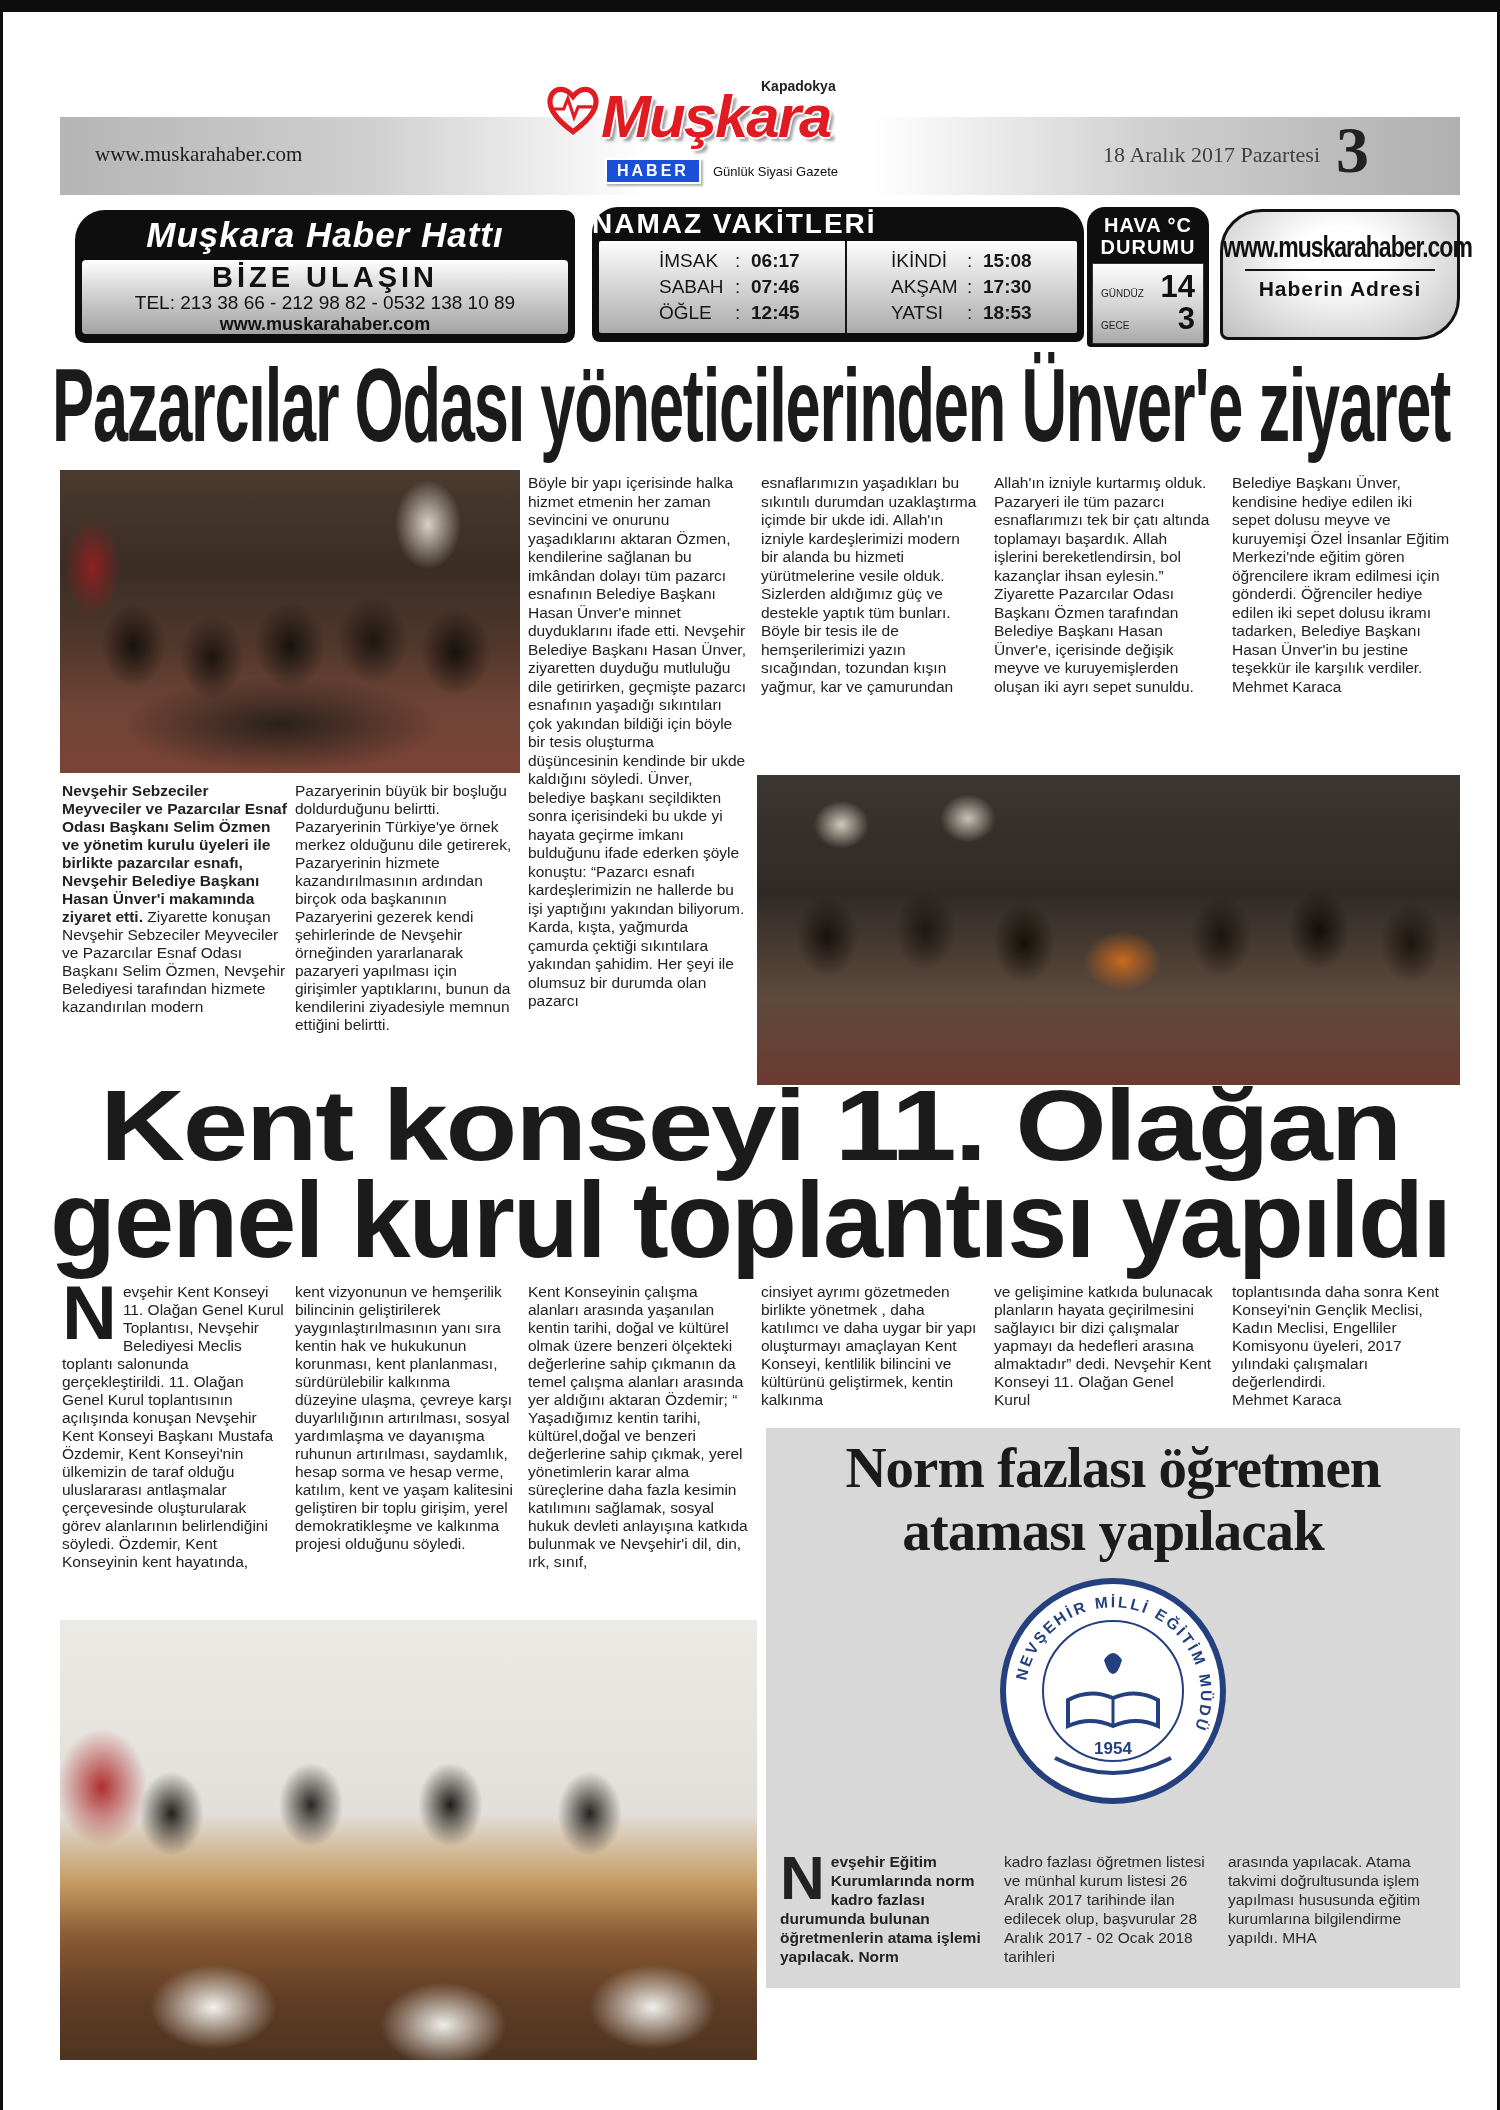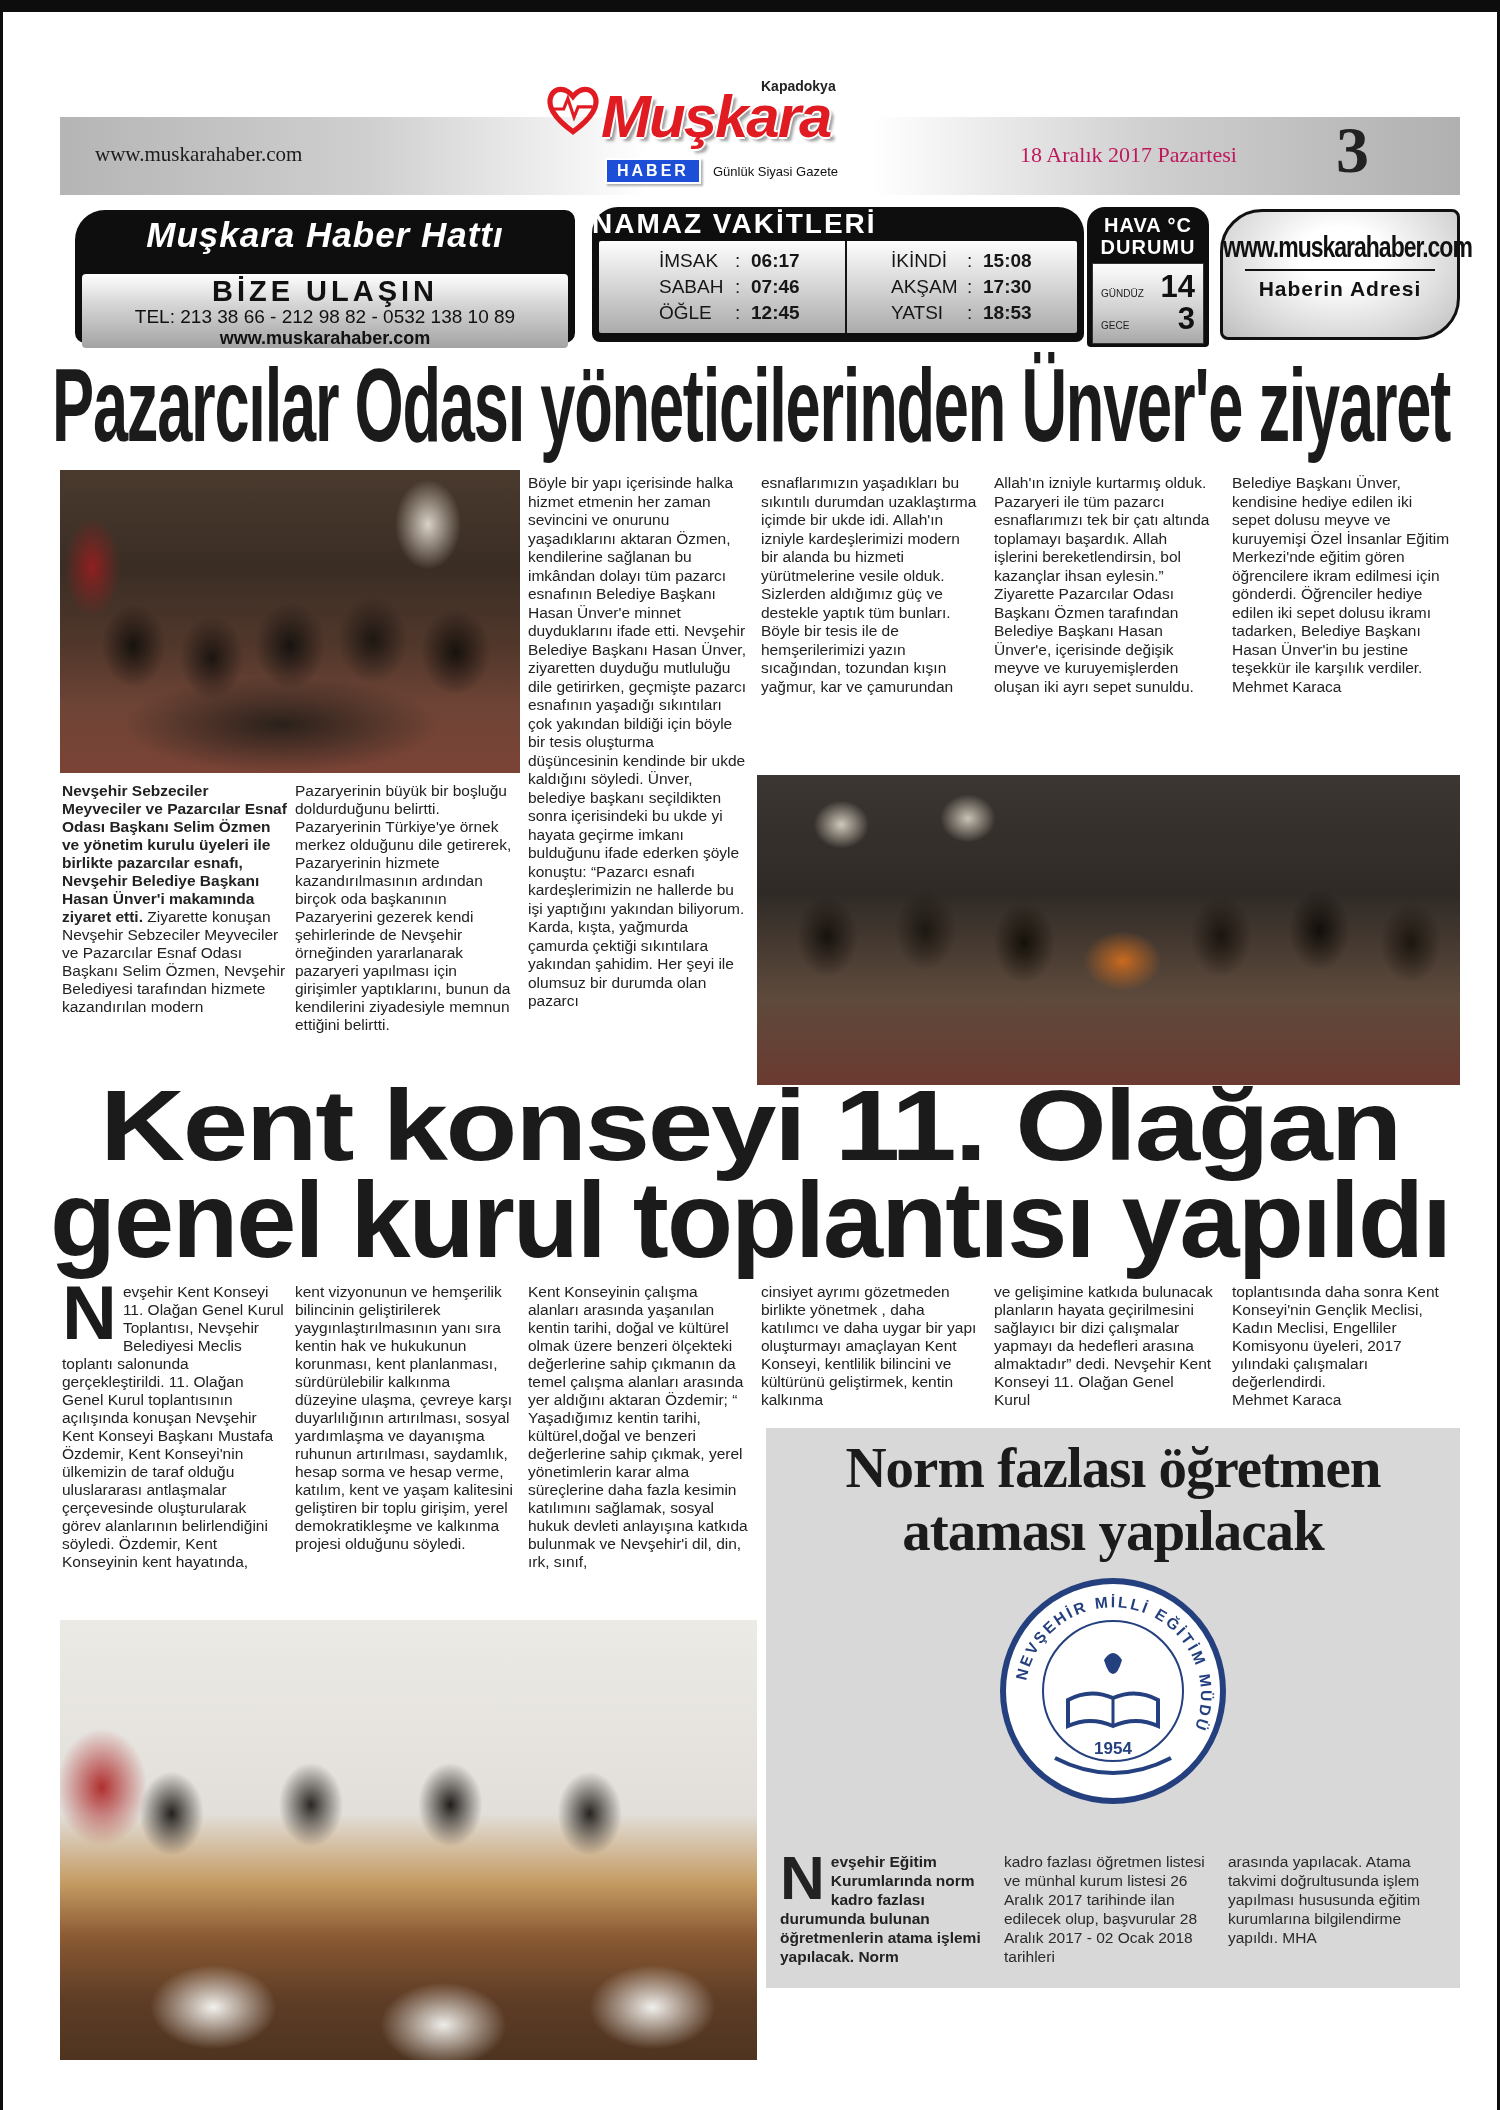--- a/index.html
+++ b/index.html
@@ -9,39 +9,39 @@
 
   
   .topbar{left:0;top:0;width:1500px;height:12px;background:#0d0d0d;}
   .sideL{left:0;top:0;width:3px;height:2110px;background:#0d0d0d;}
   .sideR{left:1497px;top:0;width:3px;height:2110px;background:#0d0d0d;}
 
   
   .hbar{left:60px;top:117px;width:1400px;height:78px;
         background:linear-gradient(90deg,#b5b5b5 0%,#cfcfcf 22%,#ffffff 42%,#ffffff 58%,#cfcfcf 78%,#b0b0b0 100%);}
   .hurl{left:95px;top:142px;font-family:"Liberation Serif",serif;font-size:21px;color:#1c1c1c;}
-  .hdate{left:1020px;top:142px;width:300px;text-align:left;font-family:"Liberation Serif",serif;font-size:22px;color:#be185d;}
+  .hdate{left:1020px;top:142px;width:300px;text-align:right;font-family:"Liberation Serif",serif;font-size:22px;color:#404040;}
   .hpage{left:1336px;top:112px;font-family:"Liberation Serif",serif;font-size:66px;font-weight:bold;color:#222;}
 
   
   .mast{left:545px;top:76px;width:370px;height:122px;z-index:5;}
   .mk{position:absolute;left:216px;top:2px;font-size:14px;font-weight:bold;color:#222;}
   .mname{position:absolute;left:56px;top:6px;font-size:60px;font-weight:bold;font-style:italic;color:#e01b22;
          letter-spacing:-2px;
          text-shadow:-2px 0 #fff,2px 0 #fff,0 -2px #fff,0 2px #fff,4px 4px 3px rgba(40,40,40,.45);}
   .mhaber{position:absolute;left:60px;top:82px;background:#1d4ed8;color:#fff;font-size:16px;font-weight:bold;
           letter-spacing:3px;padding:2px 10px;border:2px solid #fff;box-shadow:2px 2px 2px rgba(0,0,0,.3);}
   .mtag{position:absolute;left:168px;top:88px;font-size:13px;color:#111;}
   .mheart{position:absolute;left:0;top:8px;}
 
   
   .cbox{left:75px;top:210px;width:500px;height:133px;background:#0e0e0e;border-radius:30px 10px 10px 10px;}
   .ctitle{text-align:center;color:#fff;font-size:35px;font-weight:bold;font-style:italic;line-height:50px;
           letter-spacing:1px;}
-  .cinner{margin:14px 7px;height:72px;background:linear-gradient(180deg,#ffffff 0%,#d6d6d6 40%,#a3a3a3 100%);
+  .cinner{margin:0 7px;height:72px;background:linear-gradient(180deg,#ffffff 0%,#d6d6d6 40%,#a3a3a3 100%);
           border-radius:4px;text-align:center;padding-top:2px;}
   .ccta{font-size:29px;font-weight:bold;letter-spacing:4px;color:#111;line-height:30px;}
   .ctel{font-size:19px;color:#111;line-height:22px;}
   .curl{font-size:18px;font-weight:bold;color:#111;line-height:20px;}
 
   
   .pbox{left:592px;top:207px;width:492px;height:135px;background:#0e0e0e;border-radius:26px 26px 8px 8px;}
   .ptitle{color:#fff;font-size:28px;font-weight:bold;letter-spacing:2px;line-height:34px;}
   .pbody{margin:0 7px;height:92px;background:linear-gradient(180deg,#fdfdfd 0%,#d9d9d9 45%,#ababab 100%);
          display:flex;border-radius:2px;}

